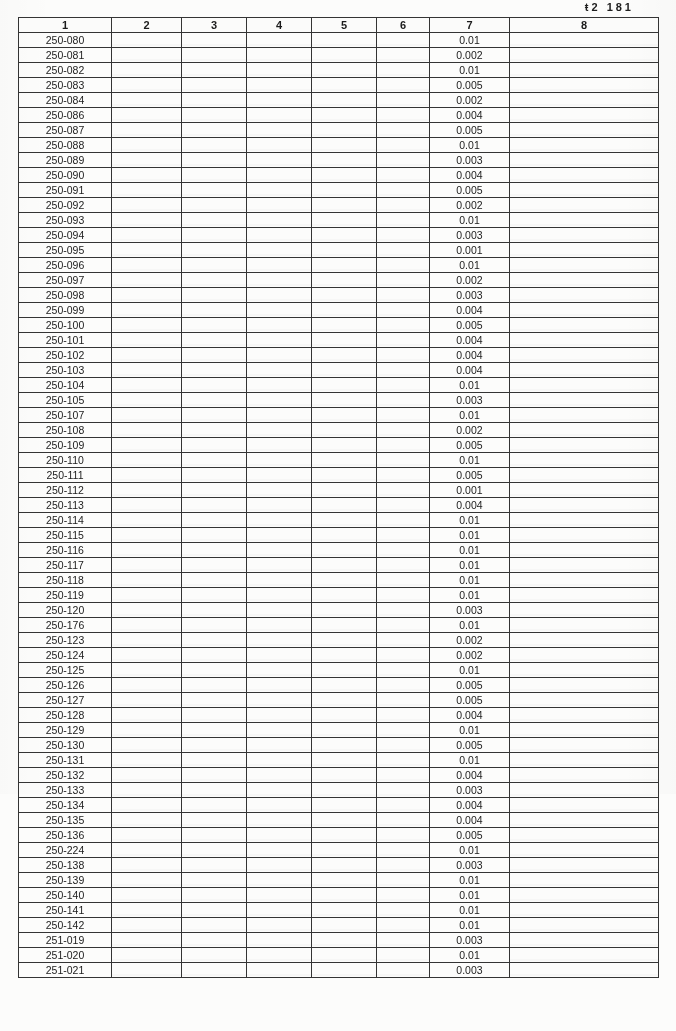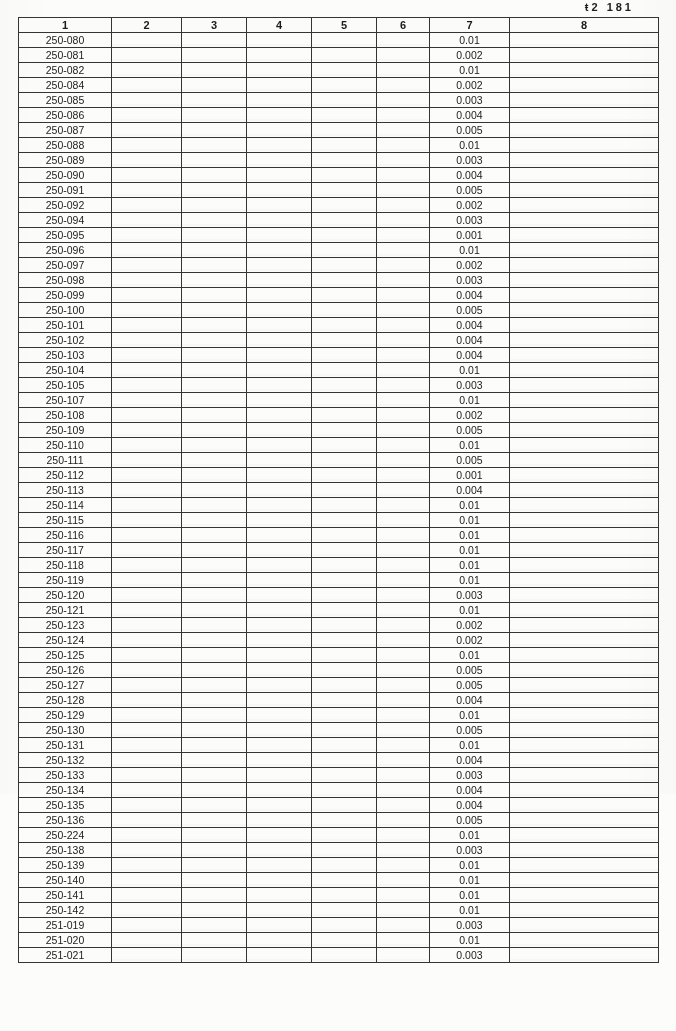--- a/index.html
+++ b/index.html
@@ -132,410 +132,420 @@
       <td>250-082</td>
       <td class="empty"></td>
       <td class="empty"></td>
       <td class="empty"></td>
       <td class="empty"></td>
       <td class="empty"></td>
       <td>0.01</td>
       <td class="empty"></td>
     </tr>
 
+    <tr>
+      <td>250-083</td>
+      <td class="empty"></td>
+      <td class="empty"></td>
+      <td class="empty"></td>
+      <td class="empty"></td>
+      <td class="empty"></td>
+      <td>0.005</td>
+      <td class="empty"></td>
+    </tr>
 
     <tr>
       <td>250-084</td>
       <td class="empty"></td>
       <td class="empty"></td>
       <td class="empty"></td>
       <td class="empty"></td>
       <td class="empty"></td>
       <td>0.002</td>
       <td class="empty"></td>
     </tr>
 
-    <tr>
-      <td>250-085</td>
+
+    <tr>
+      <td>250-086</td>
+      <td class="empty"></td>
+      <td class="empty"></td>
+      <td class="empty"></td>
+      <td class="empty"></td>
+      <td class="empty"></td>
+      <td>0.004</td>
+      <td class="empty"></td>
+    </tr>
+
+    <tr>
+      <td>250-087</td>
+      <td class="empty"></td>
+      <td class="empty"></td>
+      <td class="empty"></td>
+      <td class="empty"></td>
+      <td class="empty"></td>
+      <td>0.005</td>
+      <td class="empty"></td>
+    </tr>
+
+    <tr>
+      <td>250-088</td>
+      <td class="empty"></td>
+      <td class="empty"></td>
+      <td class="empty"></td>
+      <td class="empty"></td>
+      <td class="empty"></td>
+      <td>0.01</td>
+      <td class="empty"></td>
+    </tr>
+
+    <tr>
+      <td>250-089</td>
       <td class="empty"></td>
       <td class="empty"></td>
       <td class="empty"></td>
       <td class="empty"></td>
       <td class="empty"></td>
       <td>0.003</td>
       <td class="empty"></td>
     </tr>
 
     <tr>
-      <td>250-086</td>
-      <td class="empty"></td>
-      <td class="empty"></td>
-      <td class="empty"></td>
-      <td class="empty"></td>
-      <td class="empty"></td>
-      <td>0.004</td>
-      <td class="empty"></td>
-    </tr>
-
-    <tr>
-      <td>250-087</td>
-      <td class="empty"></td>
-      <td class="empty"></td>
-      <td class="empty"></td>
-      <td class="empty"></td>
-      <td class="empty"></td>
-      <td>0.005</td>
-      <td class="empty"></td>
-    </tr>
-
-    <tr>
-      <td>250-088</td>
-      <td class="empty"></td>
-      <td class="empty"></td>
-      <td class="empty"></td>
-      <td class="empty"></td>
-      <td class="empty"></td>
-      <td>0.01</td>
-      <td class="empty"></td>
-    </tr>
-
-    <tr>
-      <td>250-089</td>
+      <td>250-090</td>
+      <td class="empty"></td>
+      <td class="empty"></td>
+      <td class="empty"></td>
+      <td class="empty"></td>
+      <td class="empty"></td>
+      <td>0.004</td>
+      <td class="empty"></td>
+    </tr>
+
+    <tr>
+      <td>250-091</td>
+      <td class="empty"></td>
+      <td class="empty"></td>
+      <td class="empty"></td>
+      <td class="empty"></td>
+      <td class="empty"></td>
+      <td>0.005</td>
+      <td class="empty"></td>
+    </tr>
+
+    <tr>
+      <td>250-092</td>
+      <td class="empty"></td>
+      <td class="empty"></td>
+      <td class="empty"></td>
+      <td class="empty"></td>
+      <td class="empty"></td>
+      <td>0.002</td>
+      <td class="empty"></td>
+    </tr>
+
+    <tr>
+      <td>250-093</td>
+      <td class="empty"></td>
+      <td class="empty"></td>
+      <td class="empty"></td>
+      <td class="empty"></td>
+      <td class="empty"></td>
+      <td>0.01</td>
+      <td class="empty"></td>
+    </tr>
+
+    <tr>
+      <td>250-094</td>
       <td class="empty"></td>
       <td class="empty"></td>
       <td class="empty"></td>
       <td class="empty"></td>
       <td class="empty"></td>
       <td>0.003</td>
       <td class="empty"></td>
     </tr>
 
     <tr>
-      <td>250-090</td>
-      <td class="empty"></td>
-      <td class="empty"></td>
-      <td class="empty"></td>
-      <td class="empty"></td>
-      <td class="empty"></td>
-      <td>0.004</td>
-      <td class="empty"></td>
-    </tr>
-
-    <tr>
-      <td>250-091</td>
-      <td class="empty"></td>
-      <td class="empty"></td>
-      <td class="empty"></td>
-      <td class="empty"></td>
-      <td class="empty"></td>
-      <td>0.005</td>
-      <td class="empty"></td>
-    </tr>
-
-    <tr>
-      <td>250-092</td>
+      <td>250-095</td>
+      <td class="empty"></td>
+      <td class="empty"></td>
+      <td class="empty"></td>
+      <td class="empty"></td>
+      <td class="empty"></td>
+      <td>0.001</td>
+      <td class="empty"></td>
+    </tr>
+
+    <tr>
+      <td>250-096</td>
+      <td class="empty"></td>
+      <td class="empty"></td>
+      <td class="empty"></td>
+      <td class="empty"></td>
+      <td class="empty"></td>
+      <td>0.01</td>
+      <td class="empty"></td>
+    </tr>
+
+    <tr>
+      <td>250-097</td>
       <td class="empty"></td>
       <td class="empty"></td>
       <td class="empty"></td>
       <td class="empty"></td>
       <td class="empty"></td>
       <td>0.002</td>
       <td class="empty"></td>
     </tr>
 
-
-    <tr>
-      <td>250-094</td>
+    <tr>
+      <td>250-098</td>
       <td class="empty"></td>
       <td class="empty"></td>
       <td class="empty"></td>
       <td class="empty"></td>
       <td class="empty"></td>
       <td>0.003</td>
       <td class="empty"></td>
     </tr>
 
     <tr>
-      <td>250-095</td>
+      <td>250-099</td>
+      <td class="empty"></td>
+      <td class="empty"></td>
+      <td class="empty"></td>
+      <td class="empty"></td>
+      <td class="empty"></td>
+      <td>0.004</td>
+      <td class="empty"></td>
+    </tr>
+
+    <tr>
+      <td>250-100</td>
+      <td class="empty"></td>
+      <td class="empty"></td>
+      <td class="empty"></td>
+      <td class="empty"></td>
+      <td class="empty"></td>
+      <td>0.005</td>
+      <td class="empty"></td>
+    </tr>
+
+    <tr>
+      <td>250-101</td>
+      <td class="empty"></td>
+      <td class="empty"></td>
+      <td class="empty"></td>
+      <td class="empty"></td>
+      <td class="empty"></td>
+      <td>0.004</td>
+      <td class="empty"></td>
+    </tr>
+
+    <tr>
+      <td>250-102</td>
+      <td class="empty"></td>
+      <td class="empty"></td>
+      <td class="empty"></td>
+      <td class="empty"></td>
+      <td class="empty"></td>
+      <td>0.004</td>
+      <td class="empty"></td>
+    </tr>
+
+    <tr>
+      <td>250-103</td>
+      <td class="empty"></td>
+      <td class="empty"></td>
+      <td class="empty"></td>
+      <td class="empty"></td>
+      <td class="empty"></td>
+      <td>0.004</td>
+      <td class="empty"></td>
+    </tr>
+
+    <tr>
+      <td>250-104</td>
+      <td class="empty"></td>
+      <td class="empty"></td>
+      <td class="empty"></td>
+      <td class="empty"></td>
+      <td class="empty"></td>
+      <td>0.01</td>
+      <td class="empty"></td>
+    </tr>
+
+    <tr>
+      <td>250-105</td>
+      <td class="empty"></td>
+      <td class="empty"></td>
+      <td class="empty"></td>
+      <td class="empty"></td>
+      <td class="empty"></td>
+      <td>0.003</td>
+      <td class="empty"></td>
+    </tr>
+
+
+    <tr>
+      <td>250-107</td>
+      <td class="empty"></td>
+      <td class="empty"></td>
+      <td class="empty"></td>
+      <td class="empty"></td>
+      <td class="empty"></td>
+      <td>0.01</td>
+      <td class="empty"></td>
+    </tr>
+
+    <tr>
+      <td>250-108</td>
+      <td class="empty"></td>
+      <td class="empty"></td>
+      <td class="empty"></td>
+      <td class="empty"></td>
+      <td class="empty"></td>
+      <td>0.002</td>
+      <td class="empty"></td>
+    </tr>
+
+    <tr>
+      <td>250-109</td>
+      <td class="empty"></td>
+      <td class="empty"></td>
+      <td class="empty"></td>
+      <td class="empty"></td>
+      <td class="empty"></td>
+      <td>0.005</td>
+      <td class="empty"></td>
+    </tr>
+
+    <tr>
+      <td>250-110</td>
+      <td class="empty"></td>
+      <td class="empty"></td>
+      <td class="empty"></td>
+      <td class="empty"></td>
+      <td class="empty"></td>
+      <td>0.01</td>
+      <td class="empty"></td>
+    </tr>
+
+    <tr>
+      <td>250-111</td>
+      <td class="empty"></td>
+      <td class="empty"></td>
+      <td class="empty"></td>
+      <td class="empty"></td>
+      <td class="empty"></td>
+      <td>0.005</td>
+      <td class="empty"></td>
+    </tr>
+
+    <tr>
+      <td>250-112</td>
       <td class="empty"></td>
       <td class="empty"></td>
       <td class="empty"></td>
       <td class="empty"></td>
       <td class="empty"></td>
       <td>0.001</td>
       <td class="empty"></td>
     </tr>
 
     <tr>
-      <td>250-096</td>
-      <td class="empty"></td>
-      <td class="empty"></td>
-      <td class="empty"></td>
-      <td class="empty"></td>
-      <td class="empty"></td>
-      <td>0.01</td>
-      <td class="empty"></td>
-    </tr>
-
-    <tr>
-      <td>250-097</td>
-      <td class="empty"></td>
-      <td class="empty"></td>
-      <td class="empty"></td>
-      <td class="empty"></td>
-      <td class="empty"></td>
-      <td>0.002</td>
-      <td class="empty"></td>
-    </tr>
-
-    <tr>
-      <td>250-098</td>
+      <td>250-113</td>
+      <td class="empty"></td>
+      <td class="empty"></td>
+      <td class="empty"></td>
+      <td class="empty"></td>
+      <td class="empty"></td>
+      <td>0.004</td>
+      <td class="empty"></td>
+    </tr>
+
+    <tr>
+      <td>250-114</td>
+      <td class="empty"></td>
+      <td class="empty"></td>
+      <td class="empty"></td>
+      <td class="empty"></td>
+      <td class="empty"></td>
+      <td>0.01</td>
+      <td class="empty"></td>
+    </tr>
+
+    <tr>
+      <td>250-115</td>
+      <td class="empty"></td>
+      <td class="empty"></td>
+      <td class="empty"></td>
+      <td class="empty"></td>
+      <td class="empty"></td>
+      <td>0.01</td>
+      <td class="empty"></td>
+    </tr>
+
+    <tr>
+      <td>250-116</td>
+      <td class="empty"></td>
+      <td class="empty"></td>
+      <td class="empty"></td>
+      <td class="empty"></td>
+      <td class="empty"></td>
+      <td>0.01</td>
+      <td class="empty"></td>
+    </tr>
+
+    <tr>
+      <td>250-117</td>
+      <td class="empty"></td>
+      <td class="empty"></td>
+      <td class="empty"></td>
+      <td class="empty"></td>
+      <td class="empty"></td>
+      <td>0.01</td>
+      <td class="empty"></td>
+    </tr>
+
+    <tr>
+      <td>250-118</td>
+      <td class="empty"></td>
+      <td class="empty"></td>
+      <td class="empty"></td>
+      <td class="empty"></td>
+      <td class="empty"></td>
+      <td>0.01</td>
+      <td class="empty"></td>
+    </tr>
+
+    <tr>
+      <td>250-119</td>
+      <td class="empty"></td>
+      <td class="empty"></td>
+      <td class="empty"></td>
+      <td class="empty"></td>
+      <td class="empty"></td>
+      <td>0.01</td>
+      <td class="empty"></td>
+    </tr>
+
+    <tr>
+      <td>250-120</td>
       <td class="empty"></td>
       <td class="empty"></td>
       <td class="empty"></td>
       <td class="empty"></td>
       <td class="empty"></td>
       <td>0.003</td>
       <td class="empty"></td>
     </tr>
 
     <tr>
-      <td>250-099</td>
-      <td class="empty"></td>
-      <td class="empty"></td>
-      <td class="empty"></td>
-      <td class="empty"></td>
-      <td class="empty"></td>
-      <td>0.004</td>
-      <td class="empty"></td>
-    </tr>
-
-    <tr>
-      <td>250-100</td>
-      <td class="empty"></td>
-      <td class="empty"></td>
-      <td class="empty"></td>
-      <td class="empty"></td>
-      <td class="empty"></td>
-      <td>0.005</td>
-      <td class="empty"></td>
-    </tr>
-
-    <tr>
-      <td>250-101</td>
-      <td class="empty"></td>
-      <td class="empty"></td>
-      <td class="empty"></td>
-      <td class="empty"></td>
-      <td class="empty"></td>
-      <td>0.004</td>
-      <td class="empty"></td>
-    </tr>
-
-    <tr>
-      <td>250-102</td>
-      <td class="empty"></td>
-      <td class="empty"></td>
-      <td class="empty"></td>
-      <td class="empty"></td>
-      <td class="empty"></td>
-      <td>0.004</td>
-      <td class="empty"></td>
-    </tr>
-
-    <tr>
-      <td>250-103</td>
-      <td class="empty"></td>
-      <td class="empty"></td>
-      <td class="empty"></td>
-      <td class="empty"></td>
-      <td class="empty"></td>
-      <td>0.004</td>
-      <td class="empty"></td>
-    </tr>
-
-    <tr>
-      <td>250-104</td>
-      <td class="empty"></td>
-      <td class="empty"></td>
-      <td class="empty"></td>
-      <td class="empty"></td>
-      <td class="empty"></td>
-      <td>0.01</td>
-      <td class="empty"></td>
-    </tr>
-
-    <tr>
-      <td>250-105</td>
-      <td class="empty"></td>
-      <td class="empty"></td>
-      <td class="empty"></td>
-      <td class="empty"></td>
-      <td class="empty"></td>
-      <td>0.003</td>
-      <td class="empty"></td>
-    </tr>
-
-
-    <tr>
-      <td>250-107</td>
-      <td class="empty"></td>
-      <td class="empty"></td>
-      <td class="empty"></td>
-      <td class="empty"></td>
-      <td class="empty"></td>
-      <td>0.01</td>
-      <td class="empty"></td>
-    </tr>
-
-    <tr>
-      <td>250-108</td>
-      <td class="empty"></td>
-      <td class="empty"></td>
-      <td class="empty"></td>
-      <td class="empty"></td>
-      <td class="empty"></td>
-      <td>0.002</td>
-      <td class="empty"></td>
-    </tr>
-
-    <tr>
-      <td>250-109</td>
-      <td class="empty"></td>
-      <td class="empty"></td>
-      <td class="empty"></td>
-      <td class="empty"></td>
-      <td class="empty"></td>
-      <td>0.005</td>
-      <td class="empty"></td>
-    </tr>
-
-    <tr>
-      <td>250-110</td>
-      <td class="empty"></td>
-      <td class="empty"></td>
-      <td class="empty"></td>
-      <td class="empty"></td>
-      <td class="empty"></td>
-      <td>0.01</td>
-      <td class="empty"></td>
-    </tr>
-
-    <tr>
-      <td>250-111</td>
-      <td class="empty"></td>
-      <td class="empty"></td>
-      <td class="empty"></td>
-      <td class="empty"></td>
-      <td class="empty"></td>
-      <td>0.005</td>
-      <td class="empty"></td>
-    </tr>
-
-    <tr>
-      <td>250-112</td>
-      <td class="empty"></td>
-      <td class="empty"></td>
-      <td class="empty"></td>
-      <td class="empty"></td>
-      <td class="empty"></td>
-      <td>0.001</td>
-      <td class="empty"></td>
-    </tr>
-
-    <tr>
-      <td>250-113</td>
-      <td class="empty"></td>
-      <td class="empty"></td>
-      <td class="empty"></td>
-      <td class="empty"></td>
-      <td class="empty"></td>
-      <td>0.004</td>
-      <td class="empty"></td>
-    </tr>
-
-    <tr>
-      <td>250-114</td>
-      <td class="empty"></td>
-      <td class="empty"></td>
-      <td class="empty"></td>
-      <td class="empty"></td>
-      <td class="empty"></td>
-      <td>0.01</td>
-      <td class="empty"></td>
-    </tr>
-
-    <tr>
-      <td>250-115</td>
-      <td class="empty"></td>
-      <td class="empty"></td>
-      <td class="empty"></td>
-      <td class="empty"></td>
-      <td class="empty"></td>
-      <td>0.01</td>
-      <td class="empty"></td>
-    </tr>
-
-    <tr>
-      <td>250-116</td>
-      <td class="empty"></td>
-      <td class="empty"></td>
-      <td class="empty"></td>
-      <td class="empty"></td>
-      <td class="empty"></td>
-      <td>0.01</td>
-      <td class="empty"></td>
-    </tr>
-
-    <tr>
-      <td>250-117</td>
-      <td class="empty"></td>
-      <td class="empty"></td>
-      <td class="empty"></td>
-      <td class="empty"></td>
-      <td class="empty"></td>
-      <td>0.01</td>
-      <td class="empty"></td>
-    </tr>
-
-    <tr>
-      <td>250-118</td>
-      <td class="empty"></td>
-      <td class="empty"></td>
-      <td class="empty"></td>
-      <td class="empty"></td>
-      <td class="empty"></td>
-      <td>0.01</td>
-      <td class="empty"></td>
-    </tr>
-
-    <tr>
-      <td>250-119</td>
-      <td class="empty"></td>
-      <td class="empty"></td>
-      <td class="empty"></td>
-      <td class="empty"></td>
-      <td class="empty"></td>
-      <td>0.01</td>
-      <td class="empty"></td>
-    </tr>
-
-    <tr>
-      <td>250-120</td>
-      <td class="empty"></td>
-      <td class="empty"></td>
-      <td class="empty"></td>
-      <td class="empty"></td>
-      <td class="empty"></td>
-      <td>0.003</td>
-      <td class="empty"></td>
-    </tr>
-
-    <tr>
-      <td>250-121</td>
+      <td>250-176</td>
       <td class="empty"></td>
       <td class="empty"></td>
       <td class="empty"></td>
       <td class="empty"></td>
       <td class="empty"></td>
       <td>0.01</td>
       <td class="empty"></td>
     </tr>
 
 

